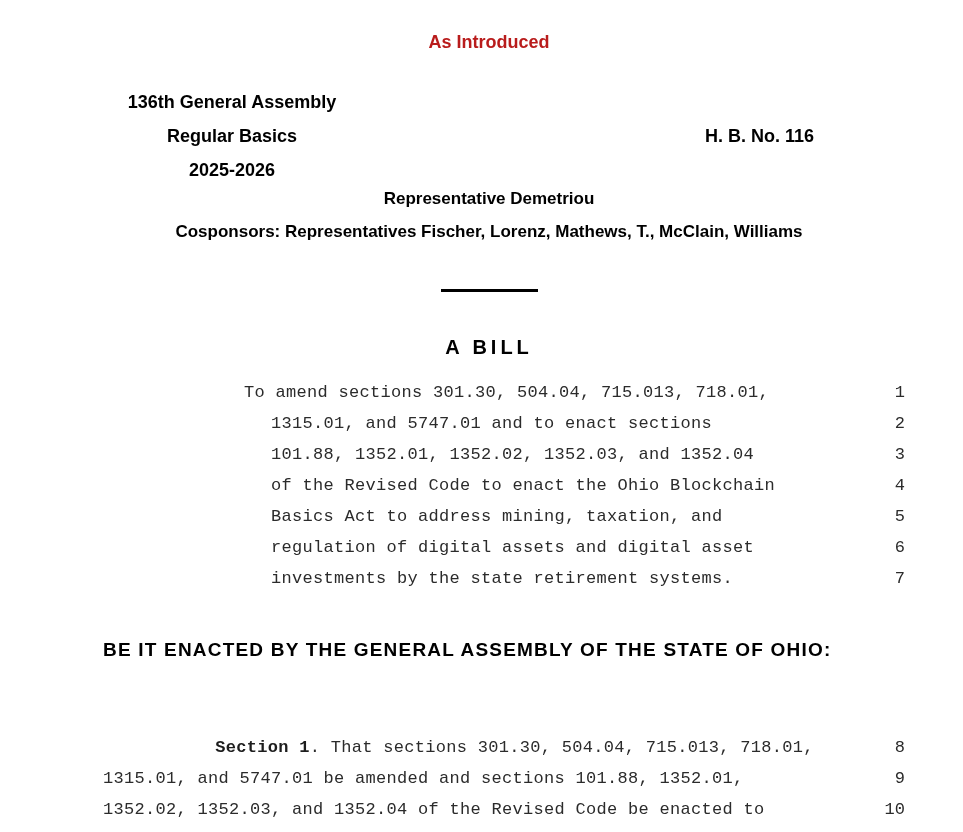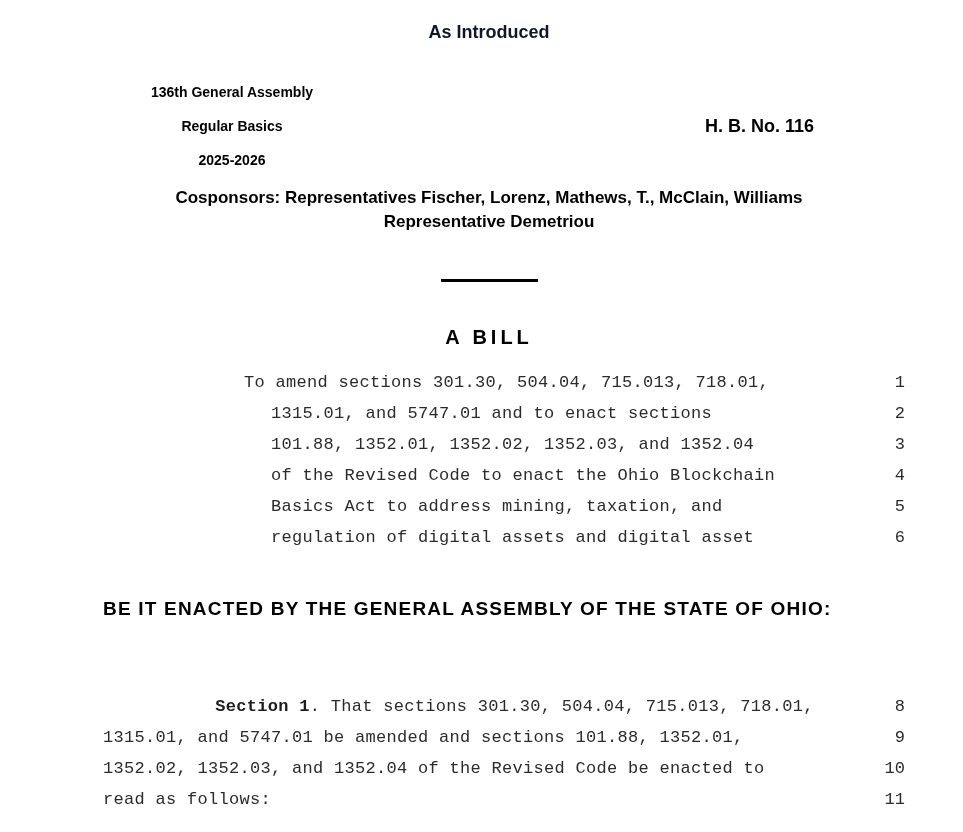--- a/index.html
+++ b/index.html
@@ -9,29 +9,29 @@
     font-family: "Liberation Sans", sans-serif;
     overflow: hidden;
   }
   .page { position: relative; width: 963px; height: 832px; background: #fff; }
   .content { margin-left: 103px; width: 802px; }
 
   
   .centered { width: 772px; text-align: center; }
 
   .status {
-    padding-top: 20px;
-    font-weight: bold; font-size: 18px; color: #0f172a;
+    padding-top: 30px;
+    font-weight: bold; font-size: 18px; color: #b91c1c;
     line-height: 24px;
   }
 
   .header-cols { position: relative; margin-top: 31px; height: 102px; }
   .left-col { width: 258px; text-align: center; }
   .left-col div {
-    font-weight: bold; font-size: 14px; color: #000; line-height: 34px;
+    font-weight: bold; font-size: 18px; color: #000; line-height: 34px;
   }
   .bill-number {
     position: absolute; left: 602px; top: 34px;
     font-weight: bold; font-size: 18px; color: #000; line-height: 34px;
     white-space: nowrap;
   }
 
   .sponsor {
     margin-top: 0px;
     font-weight: bold; font-size: 17px; color: #000; line-height: 24px;
@@ -86,22 +86,22 @@
 
     <div class="header-cols">
       <div class="left-col">
         <div>136th General Assembly</div>
         <div>Regular Basics</div>
         <div>2025-2026</div>
       </div>
       <div class="bill-number">H. B. No. 116</div>
     </div>
 
+    <div class="centered sponsor">Representative Demetriou</div>
     <div class="centered cosponsors">Cosponsors: Representatives Fischer, Lorenz, Mathews, T., McClain, Williams</div>
-    <div class="centered sponsor">Representative Demetriou</div>
 
     <div class="rule-wrap">
       <div class="rule"></div>
     </div>
 
     <div class="centered bill-heading">A BILL</div>
 
     <div class="mono-block">
       <div class="line p-first">
         <span class="txt">To amend sections 301.30, 504.04, 715.013, 718.01,</span>
@@ -120,20 +120,24 @@
         <span class="num">4</span>
       </div>
       <div class="line p-cont">
         <span class="txt">Basics Act to address mining, taxation, and</span>
         <span class="num">5</span>
       </div>
       <div class="line p-cont">
         <span class="txt">regulation of digital assets and digital asset</span>
         <span class="num">6</span>
       </div>
+      <div class="line p-cont">
+        <span class="txt">investments by the state retirement systems.</span>
+        <span class="num">7</span>
+      </div>
     </div>
 
     <div class="enacting">BE IT ENACTED BY THE GENERAL ASSEMBLY OF THE STATE OF OHIO:</div>
 
     <div class="mono-block section-block">
       <div class="line s-first">
         <span class="txt"><span class="bold-mono">Section 1</span><span>. That sections 301.30, 504.04, 715.013, 718.01,</span></span>
         <span class="num">8</span>
       </div>
       <div class="line">

